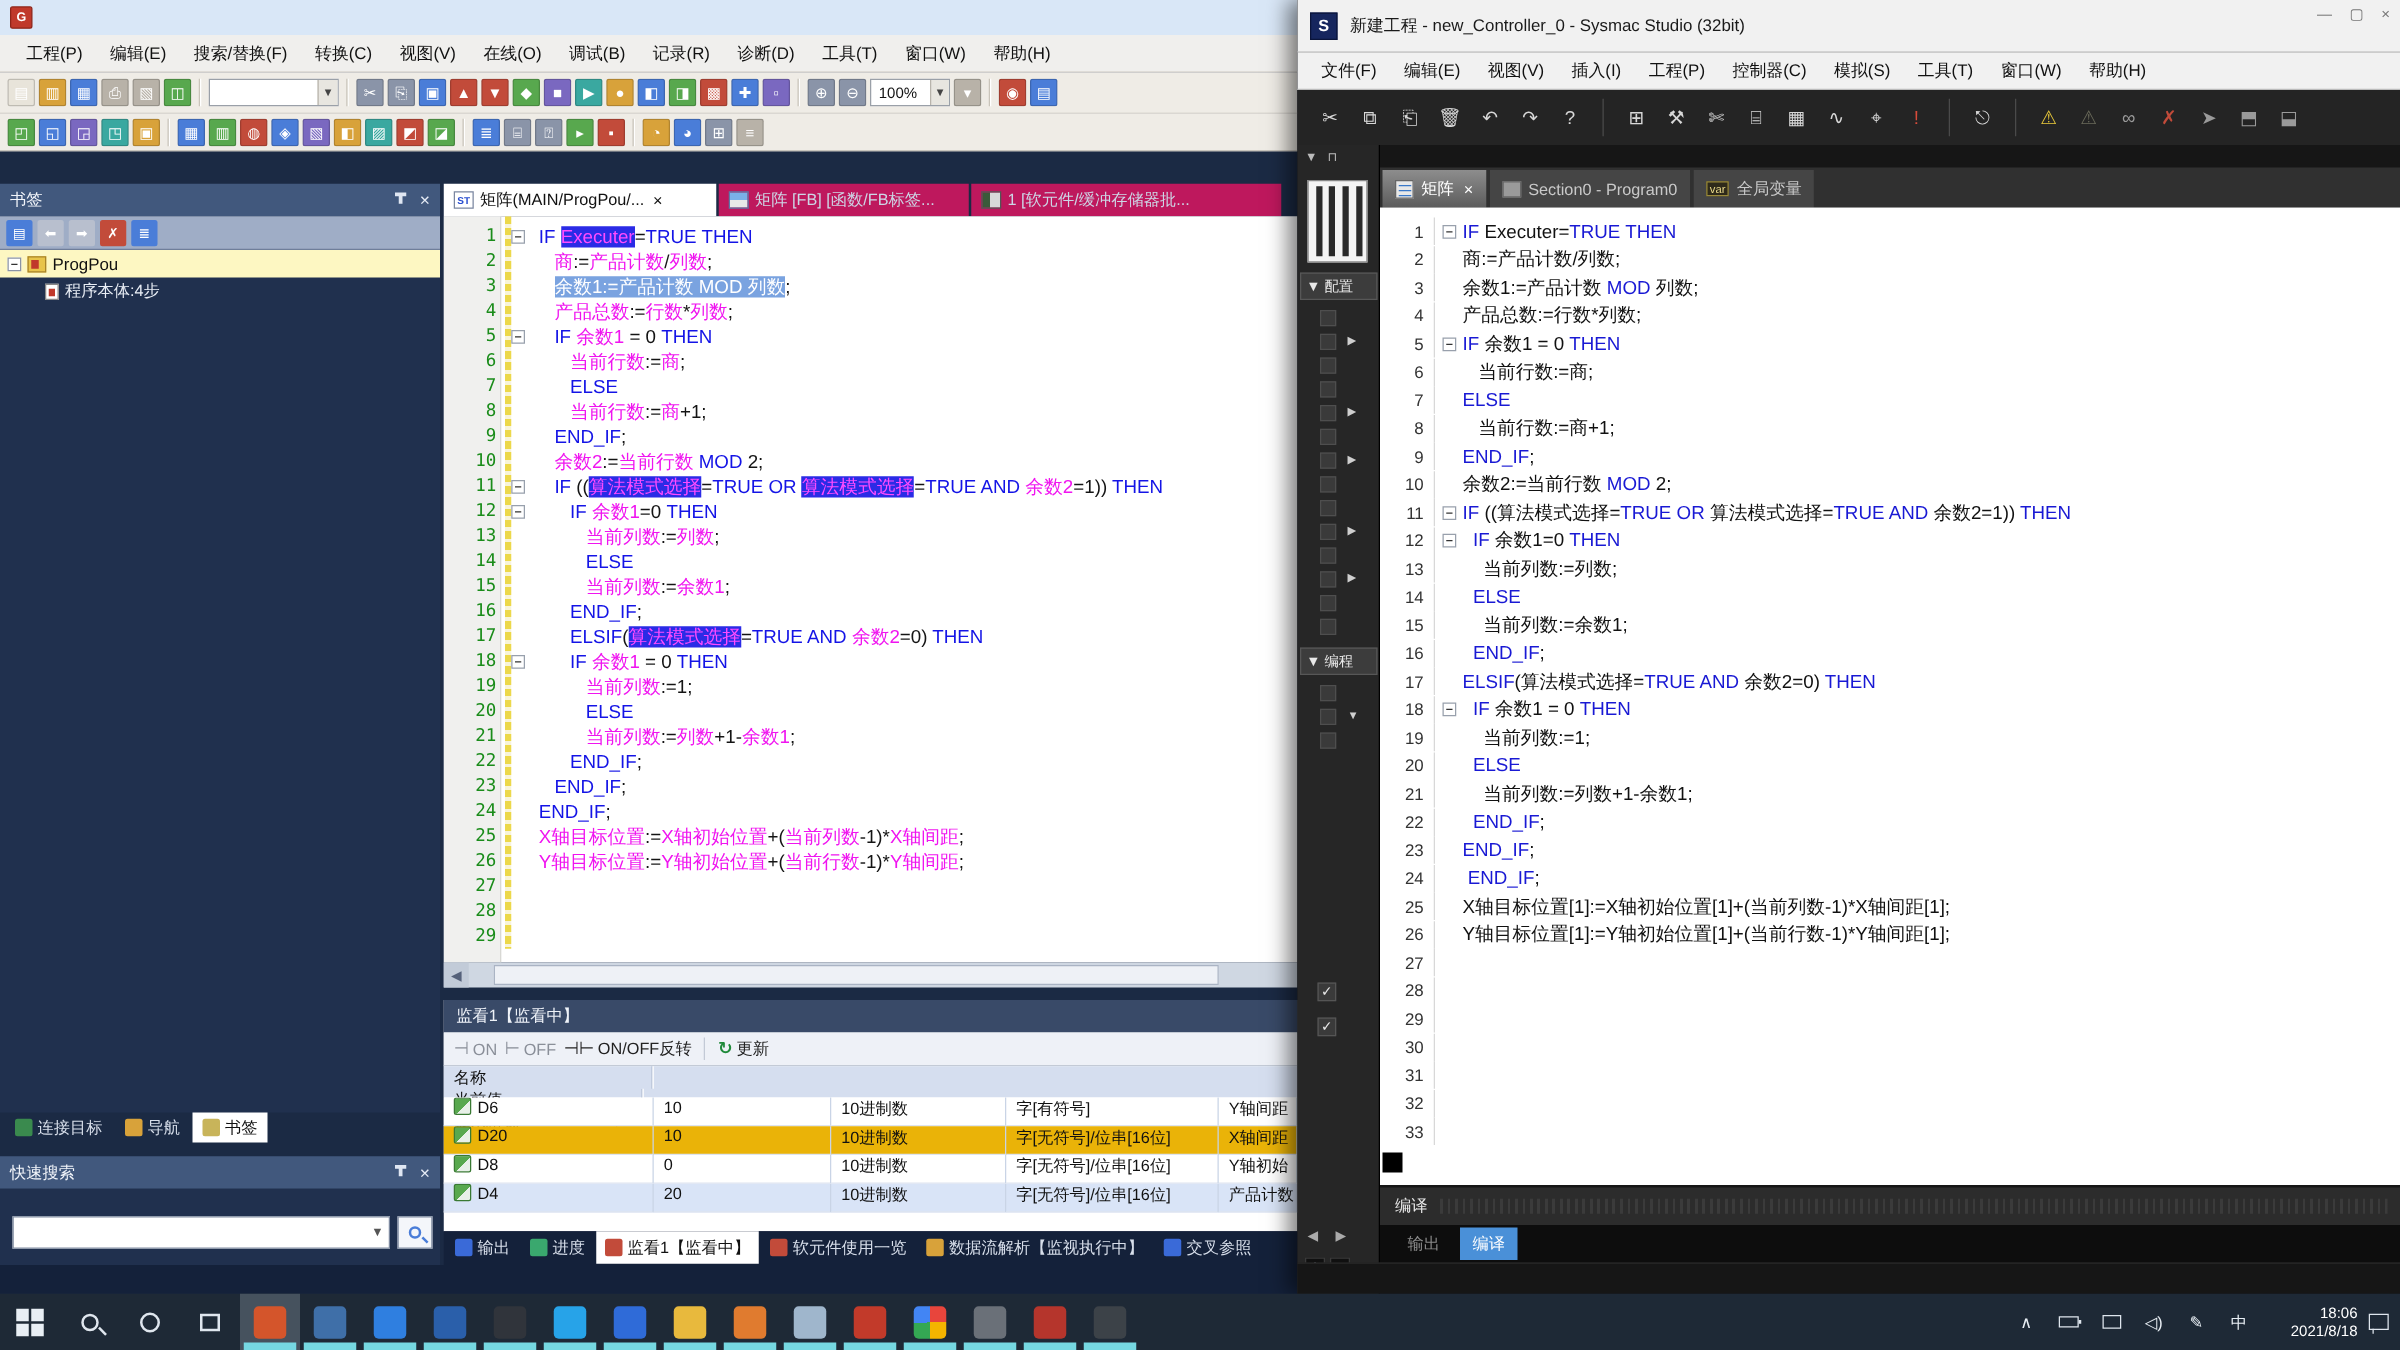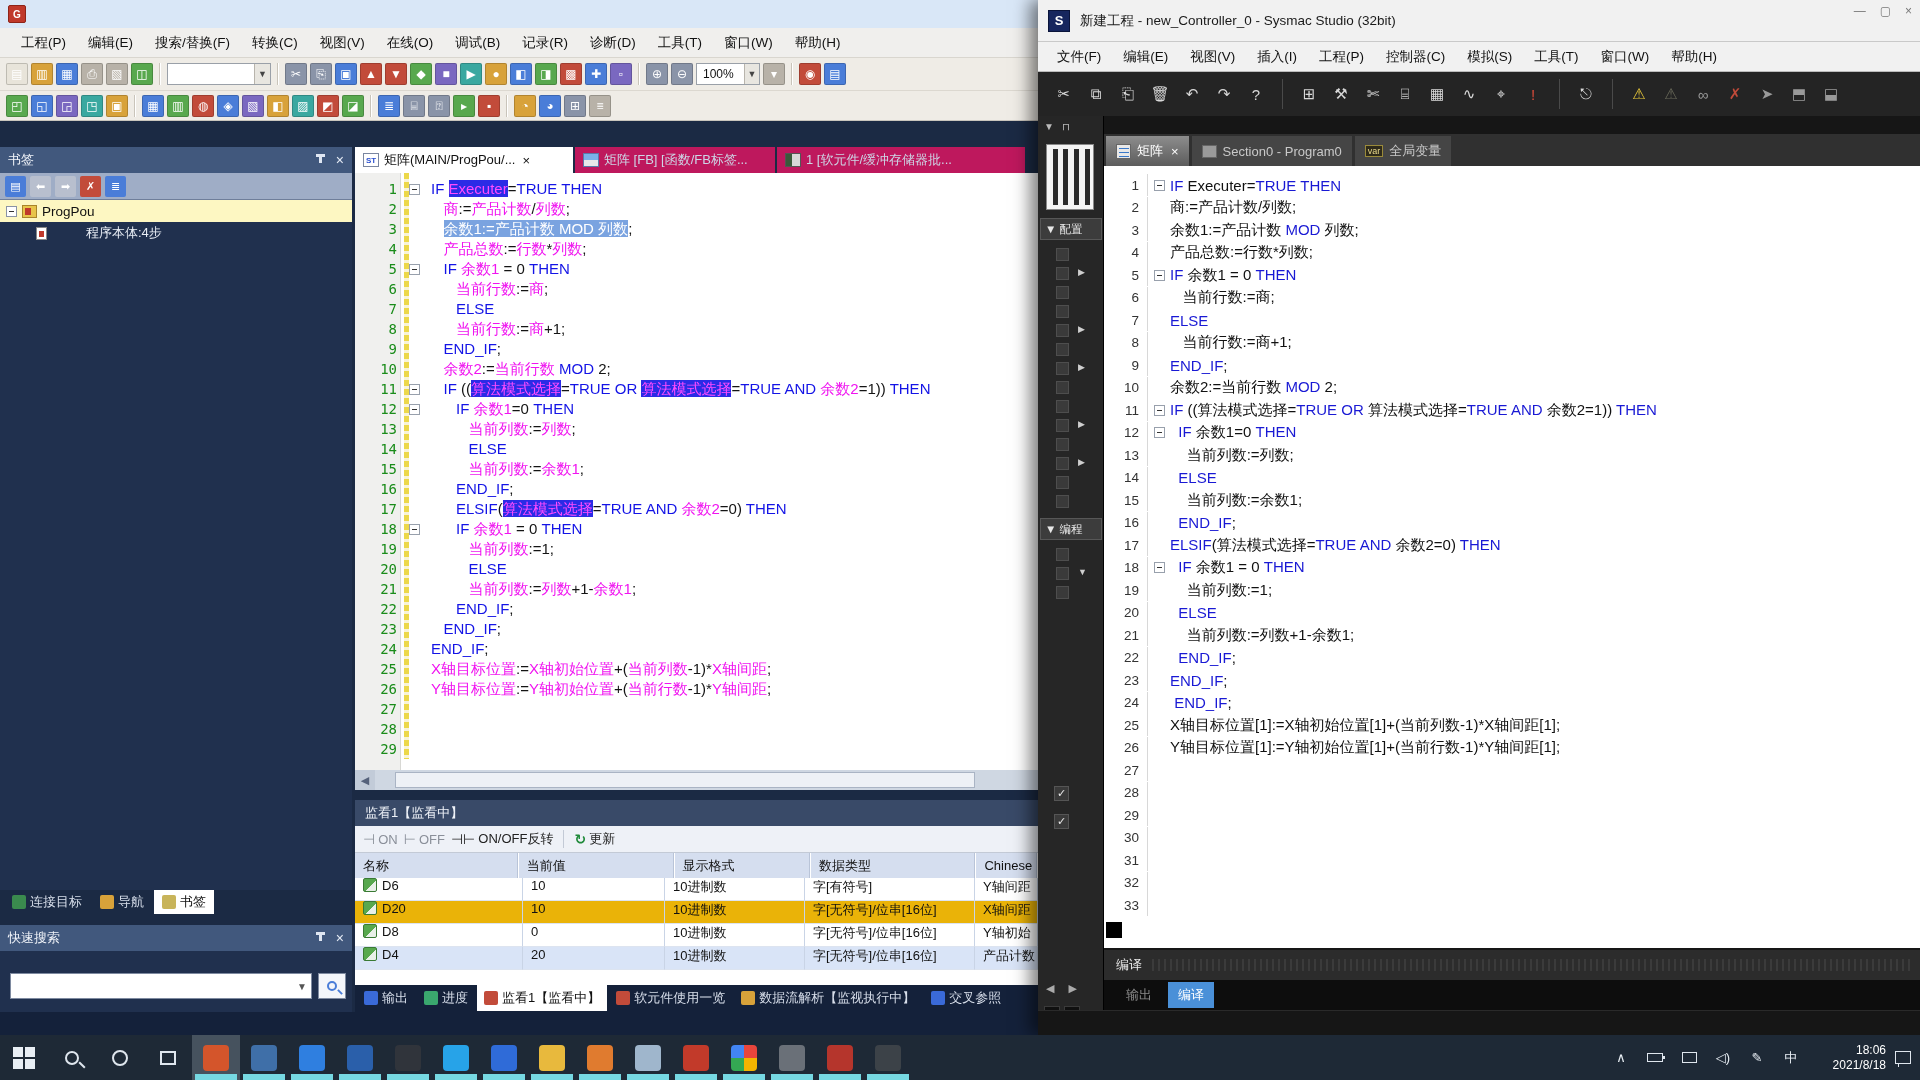--- a/index.html
+++ b/index.html
@@ -29,21 +29,21 @@
   .pinico{width:11px;height:13px;position:relative;margin-right:10px;}
   .pinico::before{content:"";position:absolute;left:4px;top:1px;width:3px;height:8px;background:#dfe6f2;}
   .pinico::after{content:"";position:absolute;left:1px;top:0;width:9px;height:3px;background:#dfe6f2;}
   .closex{color:#e6ecf6;font-size:14px;line-height:1;}
 
   .bm-hdr{left:0;top:147px;width:352px;height:26px;}
   .bm-tb{left:0;top:173px;width:352px;height:27px;background:#9fadc6;display:flex;align-items:center;gap:4px;padding-left:5px;border-bottom:1px solid #6f7e9a;}
   .sicon{width:21px;height:21px;border-radius:2px;display:flex;align-items:center;justify-content:center;font-size:11px;}
   .bm-tree{left:0;top:200px;width:352px;height:690px;background:#20304e;}
   .tree-row1{position:absolute;left:0;top:0;width:352px;height:22px;background:#fdf7c2;display:flex;align-items:center;font-size:13.5px;color:#111;}
-  .tree-row2{position:absolute;left:0;top:22px;width:352px;height:22px;display:flex;align-items:center;font-size:13px;color:#e8edf5;gap:34px;}
+  .tree-row2{position:absolute;left:0;top:22px;width:352px;height:22px;display:flex;align-items:center;font-size:13px;color:#e8edf5;}
   .minus-box{width:11px;height:11px;border:1px solid #8a93a5;background:#fff;position:relative;margin:0 5px 0 6px;}
   .minus-box::after{content:"";position:absolute;left:2px;right:2px;top:4px;border-top:1px solid #333;}
   .fold-ico{width:15px;height:13px;background:#e8c44a;border:1px solid #a8842a;position:relative;margin-right:5px;}
   .fold-ico::after{content:"";position:absolute;left:2px;top:2px;width:6px;height:7px;background:#c0392b;}
   .doc-ico{width:11px;height:13px;background:#fff;border:1px solid #888;position:relative;margin:0 5px 0 36px;}
   .doc-ico::after{content:"";position:absolute;left:2px;top:3px;width:5px;height:6px;background:#c0392b;}
 
   .lp-tabs{left:0;top:890px;width:352px;height:26px;display:flex;align-items:flex-start;gap:2px;padding-left:4px;}
   .lp-tab{display:flex;align-items:center;gap:4px;font-size:13px;color:#d7deea;padding:3px 8px;}
   .lp-tab.active{background:#fff;color:#111;}
@@ -85,21 +85,21 @@
   .l-hscroll .thumb{margin-left:20px;width:580px;height:16px;background:#eef1f6;border:1px solid #aab4c4;}
 
   .watch{left:355px;top:800px;width:683px;height:185px;background:#fff;}
   .w-title{position:absolute;left:0;top:0;width:683px;height:26px;background:#394a68;color:#eef2f8;font-size:13px;display:flex;align-items:center;padding-left:10px;}
   .w-tb{position:absolute;left:0;top:26px;width:683px;height:27px;background:#eef1f7;display:flex;align-items:center;gap:6px;padding-left:8px;border-bottom:1px solid #c3cad6;}
   .w-item{display:flex;align-items:center;gap:3px;font-size:13px;color:#222;}
   .w-item.dim{color:#8a8f99;}
   .w-item .gly{font-family:"DejaVu Sans",sans-serif;font-size:14px;}
   .w-item .upd{color:#1f8a3a;font-weight:bold;}
   .w-sep{width:1px;height:18px;background:#c3cad6;margin:0 4px;}
-  .w-head{position:absolute;left:0;top:53px;width:683px;height:25px;background:#d5deef;display:flex;font-size:13px;color:#111;}
+  .w-head{position:absolute;left:0;top:53px;width:683px;height:25px;background:#d5deef;display:flex;font-size:13px;color:#111;flex-direction:column;}
   .w-head .hc{display:flex;align-items:center;padding-left:8px;border-right:1px solid #fff;box-shadow:inset -1px 0 0 #b9c4d8;}
   .w-row{position:absolute;left:0;width:683px;height:23px;display:flex;font-size:13px;color:#111;}
   .w-row .rc{display:flex;align-items:flex-start;padding-left:8px;border-right:1px solid #c9d4e6;border-bottom:1px solid #dde4f0;overflow:hidden;white-space:nowrap;}
   .dev-badge{width:14px;height:14px;margin-right:5px;flex:0 0 auto;background:linear-gradient(135deg,#58a84e 55%,#e8f0e8 55%);border:1px solid #3a7a34;border-radius:2px;}
 
   .lb-tabs{left:355px;top:985px;width:683px;height:27px;background:#14213a;display:flex;align-items:flex-start;gap:2px;padding-left:2px;}
   .lb-tab{display:flex;align-items:center;gap:4px;font-size:13px;color:#d7deea;padding:4px 7px;white-space:nowrap;}
   .lb-tab.active{background:#fff;color:#111;}
   .l-bottomfill{left:0;top:1012px;width:1038px;height:23px;background:#14213a;}
 

